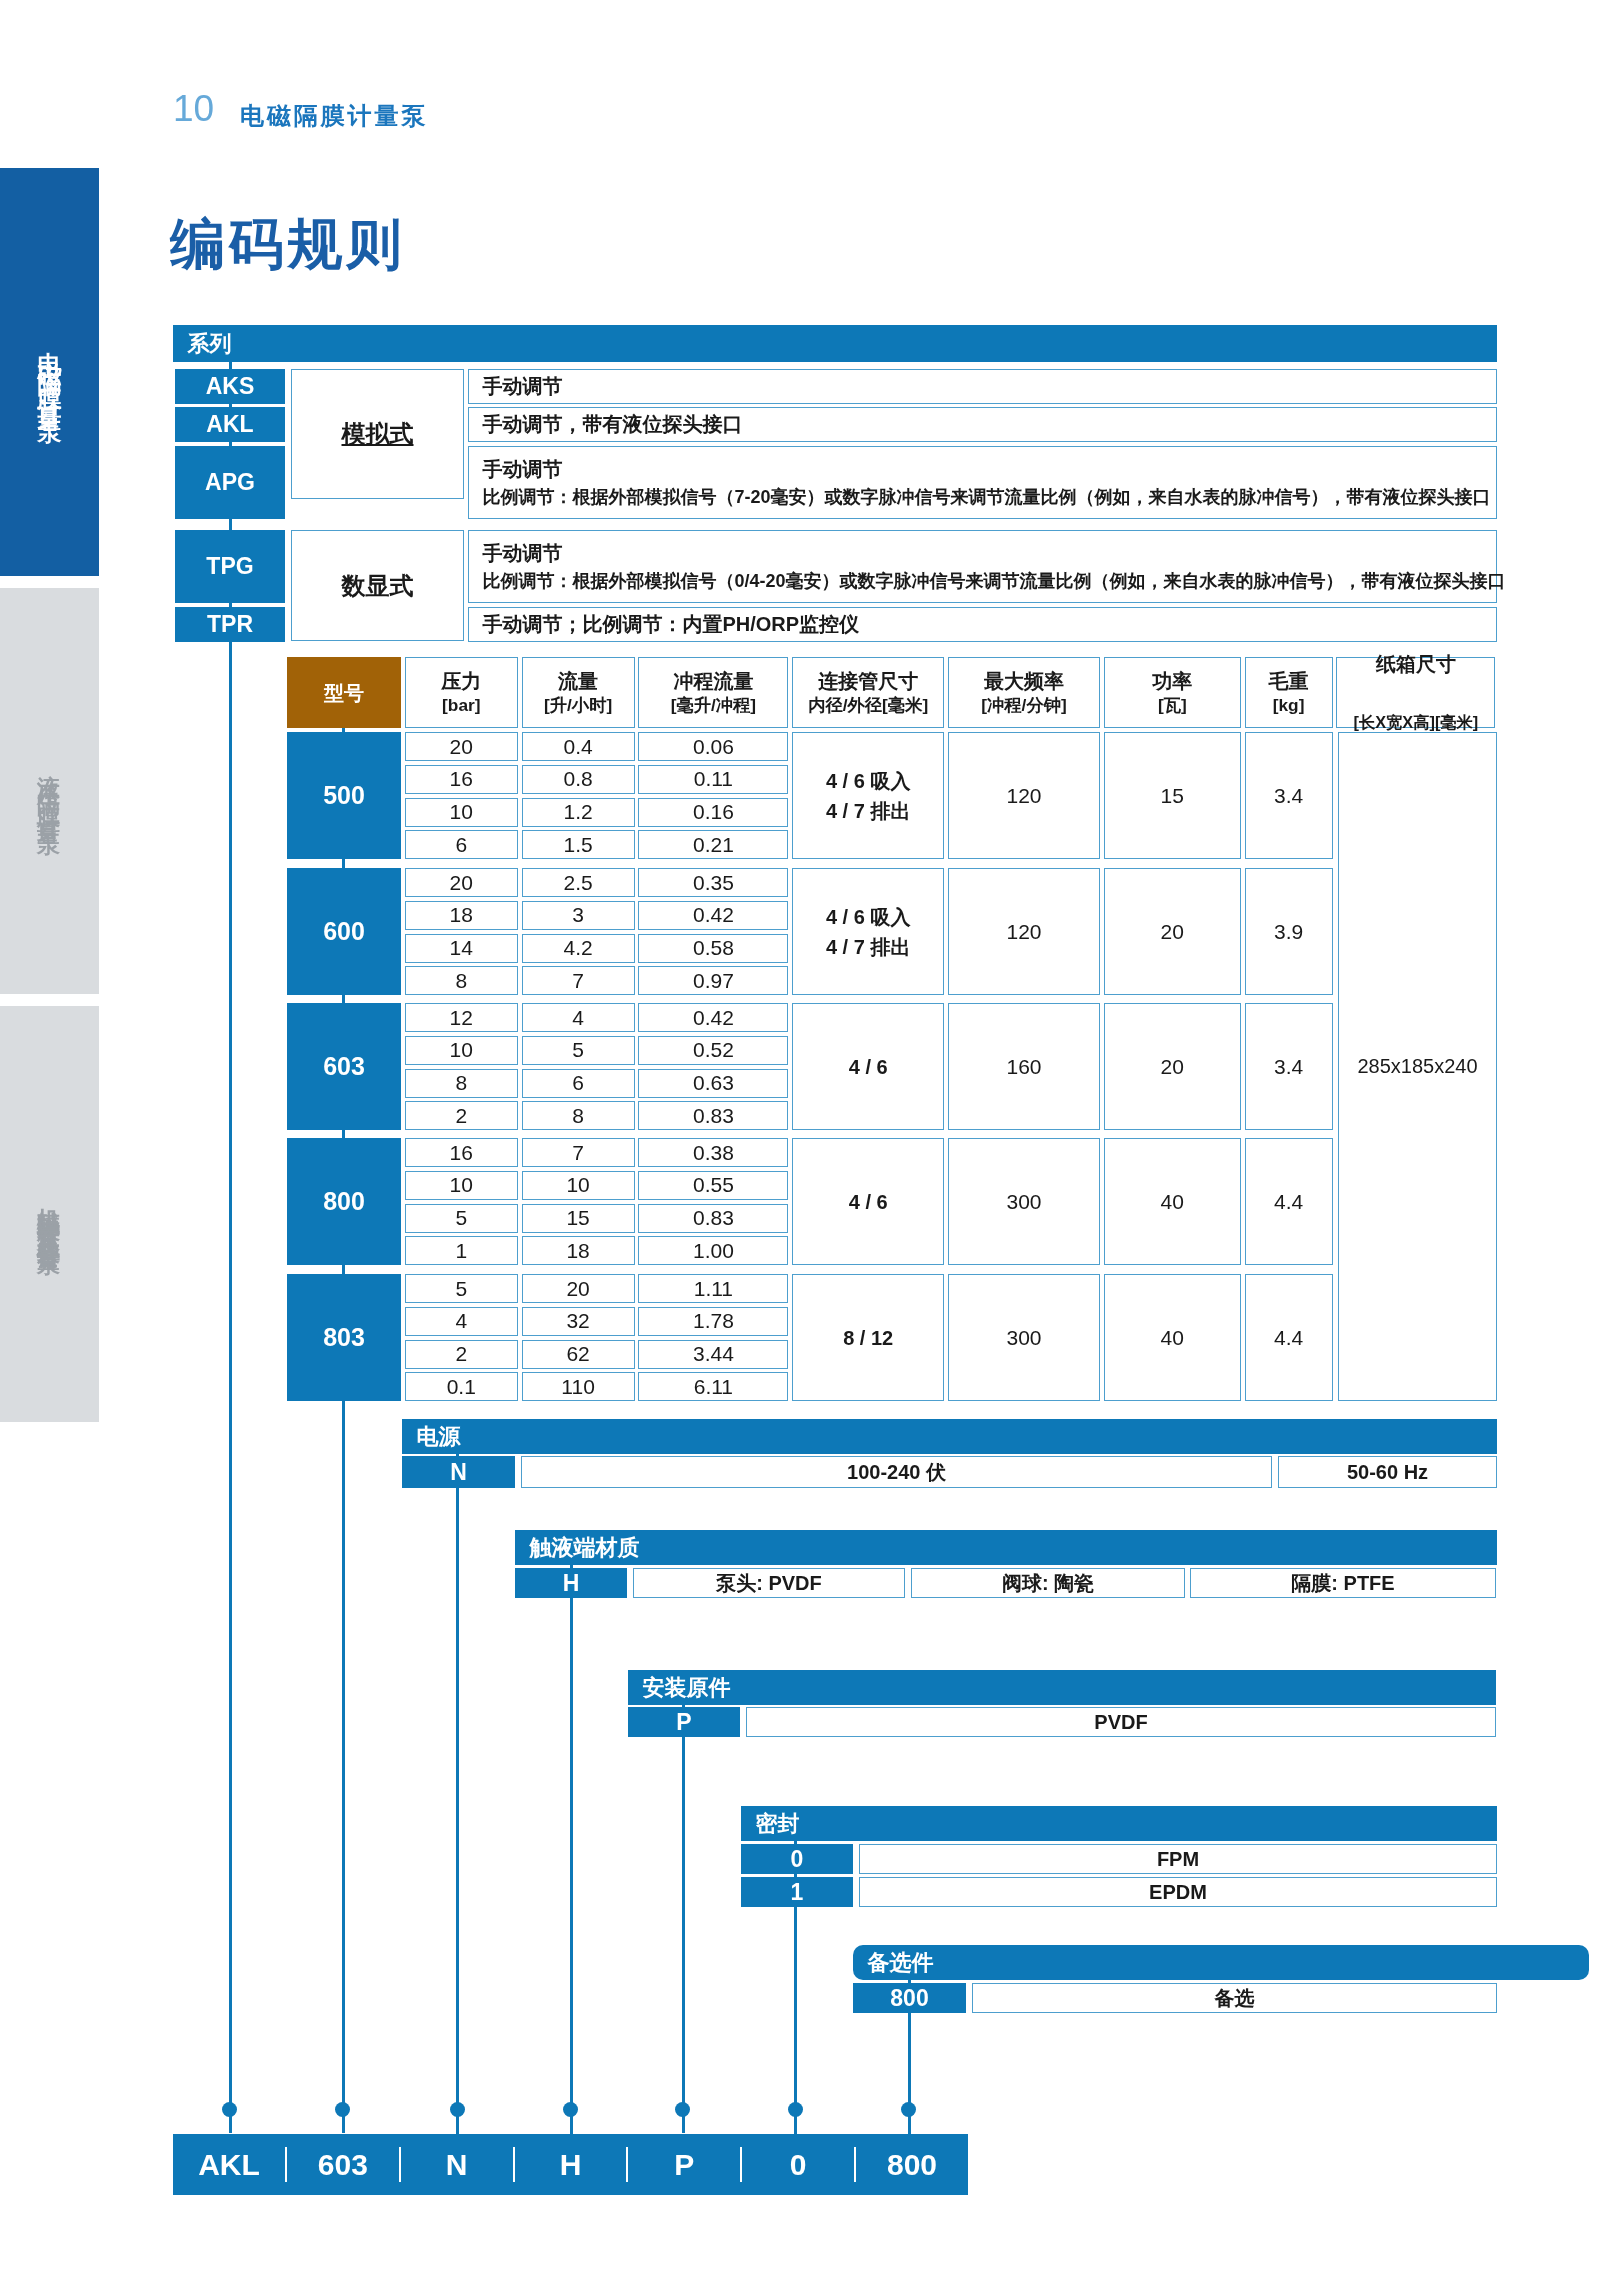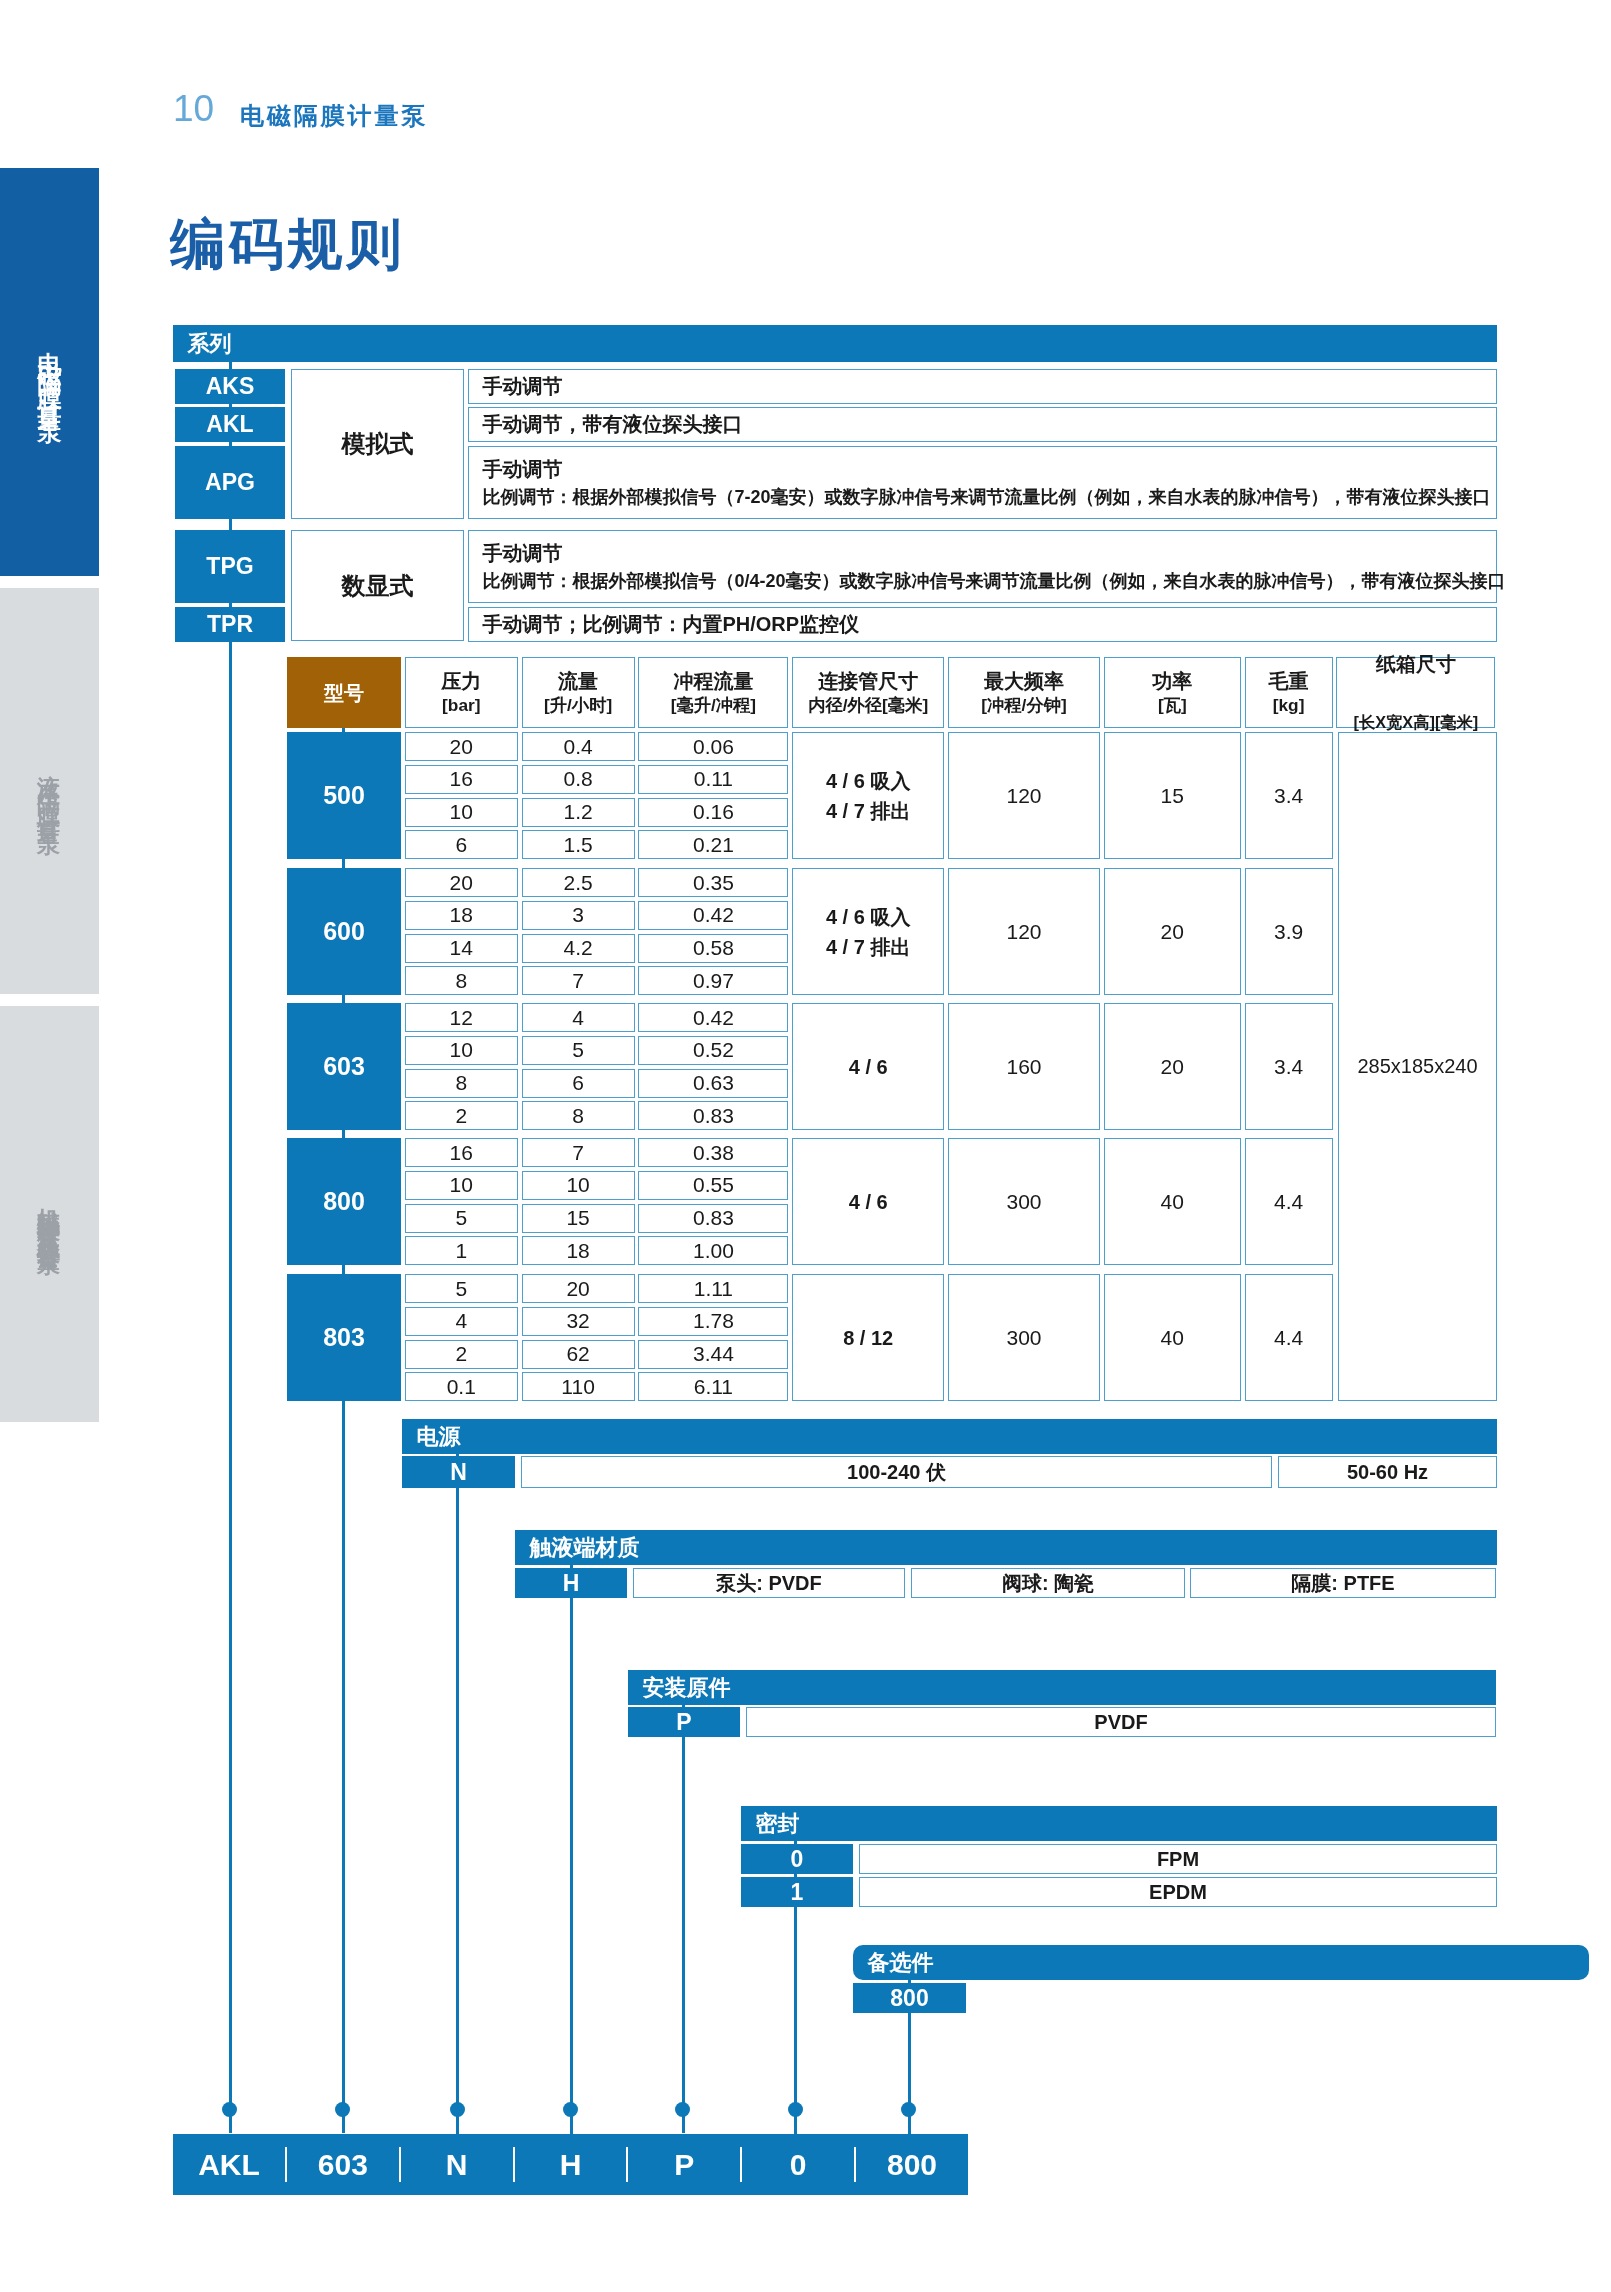--- a/index.html
+++ b/index.html
@@ -80,21 +80,21 @@
   <div class="bar" style="left:173px;top:325px;width:1324px;height:37px;">
       <span>系列</span>
     </div>
 
   <div class="key" style="left:175px;top:369px;width:110px;height:35px;">AKS</div>
   <div class="key" style="left:175px;top:407px;width:110px;height:35px;">AKL</div>
   <div class="key" style="left:175px;top:446px;width:110px;height:73px;">APG</div>
   <div class="key" style="left:175px;top:530px;width:110px;height:73px;">TPG</div>
   <div class="key" style="left:175px;top:607px;width:110px;height:35px;">TPR</div>
 
-  <div class="cell abs typebox" style="left:291px;top:369px;width:173px;height:150px;">模拟式</div>
+  <div class="cell abs typebox" style="left:291px;top:369px;width:173px;height:130px;text-decoration:underline;">模拟式</div>
   <div class="cell abs typebox" style="left:291px;top:530px;width:173px;height:111px;">数显式</div>
 
   <div class="cell abs desc" style="left:468px;top:369px;width:1029px;height:35px;">
     <div class="desc-line">手动调节</div>
   </div>
   <div class="cell abs desc" style="left:468px;top:407px;width:1029px;height:35px;">
     <div class="desc-line">手动调节，带有液位探头接口</div>
   </div>
   <div class="cell abs desc" style="left:468px;top:446px;width:1029px;height:73px;">
     <div class="desc-line">手动调节</div>
@@ -312,20 +312,21 @@
     </div>
   <div class="key" style="left:741px;top:1844px;width:112px;height:30px;">0</div>
   <div class="cell abs rowv" style="left:859px;top:1844px;width:638px;height:30px;">FPM</div>
   <div class="key" style="left:741px;top:1877px;width:112px;height:30px;">1</div>
   <div class="cell abs rowv" style="left:859px;top:1877px;width:638px;height:30px;">EPDM</div>
 
   <div class="bar" style="left:853px;top:1945px;width:736px;border-radius:10px;">
       <span>备选件</span>
     </div>
   <div class="key" style="left:853px;top:1983px;width:113px;height:30px;">800</div>
+  <div class="cell abs rowv" style="left:972px;top:1983px;width:525px;height:30px;">备选</div>
 
   <div class="dot" style="left:222px;top:2102px;"></div>
   <div class="dot" style="left:335px;top:2102px;"></div>
   <div class="dot" style="left:450px;top:2102px;"></div>
   <div class="dot" style="left:563px;top:2102px;"></div>
   <div class="dot" style="left:675px;top:2102px;"></div>
   <div class="dot" style="left:788px;top:2102px;"></div>
   <div class="dot" style="left:901px;top:2102px;"></div>
 
   <div class="codebar">

